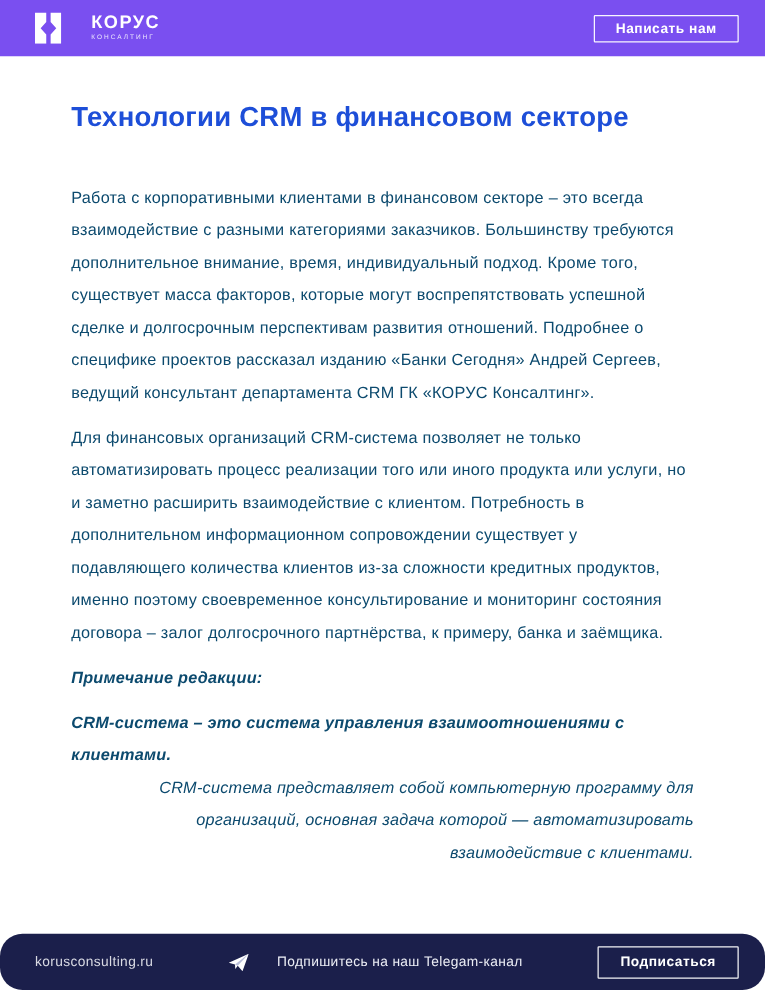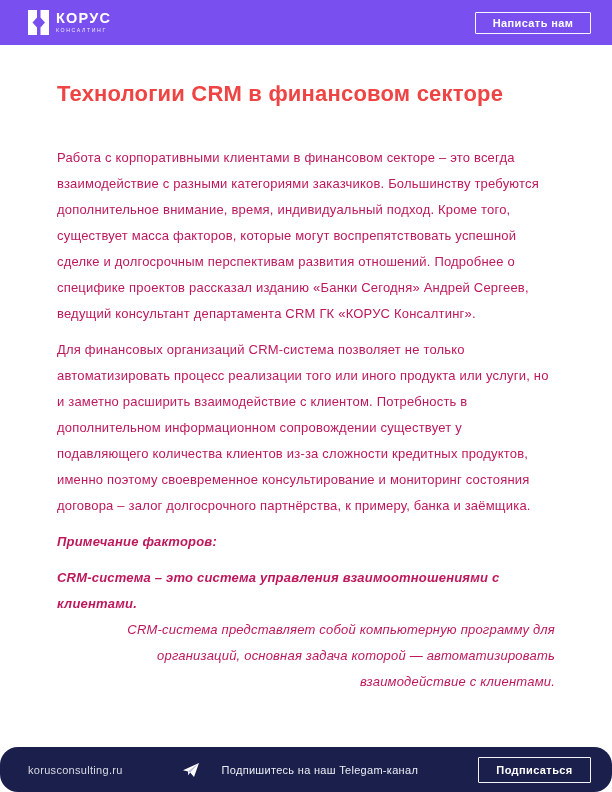--- a/index.html
+++ b/index.html
@@ -9,21 +9,21 @@
     width: 612px; height: 792px; margin: 0 auto;
     display: flex; flex-direction: column; background: #ffffff; overflow: hidden;
   }
 
   
   .site-header {
     height: 45px; flex: 0 0 45px; background: #7a4ff0;
     display: flex; align-items: center; justify-content: space-between;
     padding: 0 21px 0 28px;
   }
-  .logo { display: flex; align-items: center; gap: 7px; cursor: pointer; }
+  .logo { display: flex; align-items: center; gap: 24px; cursor: pointer; }
   .logo-icon { width: 21px; height: 25px; display: block; }
   .logo-text { display: flex; flex-direction: column; line-height: 1; }
   .logo-title {
     color: #ffffff; font-weight: 700; font-size: 14.5px; letter-spacing: 1.2px;
   }
   .logo-subtitle {
     color: rgba(255,255,255,0.85); font-size: 5.2px; letter-spacing: 1.6px; margin-top: 2.5px;
   }
   .hdr-btn {
     background: transparent; border: 1.5px solid rgba(255,255,255,0.95);
@@ -31,25 +31,25 @@
     letter-spacing: 0.4px; padding: 0; width: 116px; height: 22px;
     cursor: pointer; border-radius: 1px;
   }
 
   
   .article { flex: 1 1 auto; padding: 36px 57px 0 57px; }
   .article-date {
     color: #3b3e4f; font-size: 11.5px; letter-spacing: 0.3px; margin-bottom: 30px;
   }
   .article-title {
-    color: #ef4444; font-size: 22px; font-weight: 700; letter-spacing: 0.2px;
+    color: #1d4ed8; font-size: 22px; font-weight: 700; letter-spacing: 0.2px;
     line-height: 1.2; margin-bottom: 38px;
   }
   .article p {
-    color: #be185d; font-size: 13px; line-height: 26px; letter-spacing: 0.2px;
+    color: #0c4a6e; font-size: 13px; line-height: 26px; letter-spacing: 0.2px;
     margin-bottom: 10px; max-width: 500px;
   }
   .note-heading { font-style: italic; font-weight: 600; margin-top: 6px; }
   .note-bold { font-style: italic; font-weight: 600; margin-top: 6px; margin-bottom: 0 !important; }
   .note-rest { font-style: italic; margin-top: 0; text-align: right; }
 
   
   .site-footer {
     height: 45px; flex: 0 0 45px; background: #1b1f4b;
     display: flex; align-items: center; justify-content: space-between;
@@ -84,21 +84,21 @@
         <span class="logo-subtitle">КОНСАЛТИНГ</span>
       </div>
     </div>
     <button class="hdr-btn">Написать нам</button>
   </header>
 
   <main class="article">
     <h1 class="article-title">Технологии CRM в финансовом секторе</h1>
     <p>Работа с корпоративными клиентами в финансовом секторе – это всегда взаимодействие с разными категориями заказчиков. Большинству требуются дополнительное внимание, время, индивидуальный подход. Кроме того, существует масса факторов, которые могут воспрепятствовать успешной сделке и долгосрочным перспективам развития отношений. Подробнее о специфике проектов рассказал изданию «Банки Сегодня» Андрей Сергеев, ведущий консультант департамента CRM ГК «КОРУС Консалтинг».</p>
     <p>Для финансовых организаций CRM-система позволяет не только автоматизировать процесс реализации того или иного продукта или услуги, но и заметно расширить взаимодействие с клиентом. Потребность в дополнительном информационном сопровождении существует у подавляющего количества клиентов из-за сложности кредитных продуктов, именно поэтому своевременное консультирование и мониторинг состояния договора – залог долгосрочного партнёрства, к примеру, банка и заёмщика.</p>
-    <p class="note-heading">Примечание факторов:</p>
+    <p class="note-heading">Примечание редакции:</p>
     <p class="note-bold">CRM-система – это система управления взаимоотношениями с клиентами.</p>
     <p class="note-rest">CRM-система представляет собой компьютерную программу для организаций, основная задача которой — автоматизировать взаимодействие с клиентами.</p>
   </main>
 
   <footer class="site-footer">
     <span class="site-url">korusconsulting.ru</span>
     <div class="tg-cta">
       <svg class="tg-icon" viewBox="0 0 16 14" xmlns="http://www.w3.org/2000/svg">
         <polygon points="0,7.2 16,0 11,14 7.2,9.6 5.2,12.2 5,8.6" fill="#ffffff"></polygon>
         <polygon points="5,8.6 16,0 7.2,9.6" fill="#b9bed9"></polygon>

